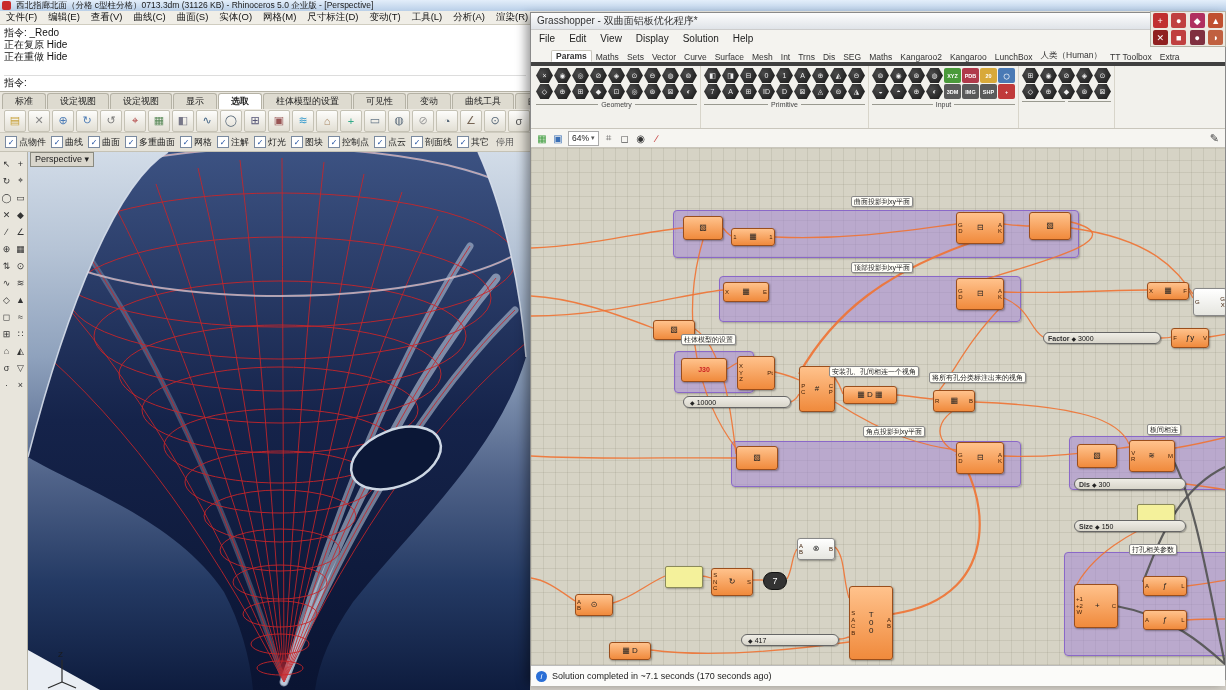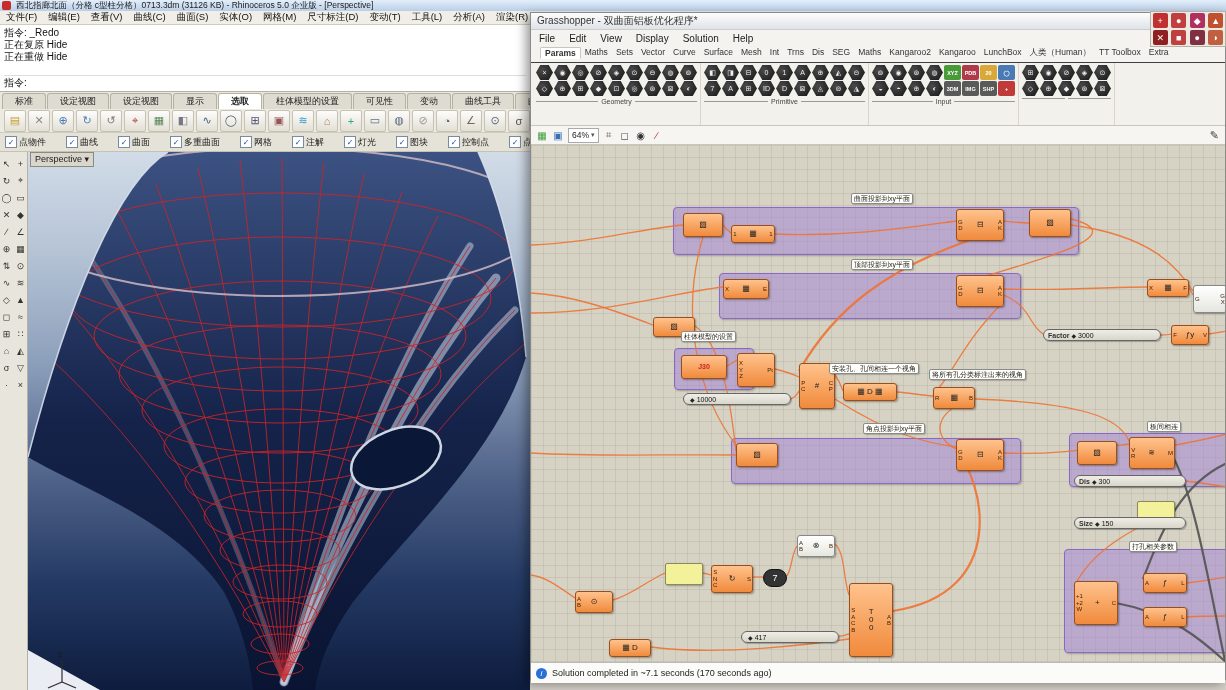--- a/index.html
+++ b/index.html
@@ -43,22 +43,22 @@
   .vp-tab{position:absolute;left:30px;top:152px;height:13px;background:#d9d6cc;border:1px solid #8a8a80;
     font-size:9px;line-height:12px;padding:0 4px;z-index:3;color:#222}
   .vp-tab::after{content:" ▾"}
 
   
   .gh{position:absolute;left:530px;top:12px;width:696px;height:668px;background:#f0efea;
     border:1px solid #8a8a8a;box-shadow:-4px 4px 10px rgba(0,0,0,.4);z-index:10;box-sizing:border-box}
   .gh-title{height:16px;background:linear-gradient(#fdfdfd,#dfe3e8);font-size:10px;line-height:16px;
     padding-left:6px;color:#333;border-bottom:1px solid #ccc}
   .gh-menu{height:17px;display:flex;gap:14px;align-items:center;font-size:10px;padding-left:8px;background:#f4f3ef;color:#222}
-  .gh-tabs{height:15px;display:flex;align-items:flex-start;font-size:8.5px;padding-left:9px;
-    background:#f4f3ef;border-bottom:1px solid #404040;white-space:nowrap;overflow:hidden}
+  .gh-tabs{height:15px;display:flex;align-items:flex-end;font-size:8.5px;padding-left:20px;
+    background:#f4f3ef;border-bottom:4px solid #404040;white-space:nowrap;overflow:hidden}
   .gtab{padding:0 4px;color:#333}
   .gtab.active{font-weight:bold;background:#fff;border:1px solid #c9c6bc;border-bottom:1px solid #fff;border-radius:2px 2px 0 0}
   .gh-palette{height:62px;background:#f2f1ec;display:flex;border-bottom:1px solid #c9c6bc;padding-left:2px;overflow:hidden}
   .pgroup{display:flex;flex-direction:column;border-right:1px solid #d8d5ca;padding:2px 3px 0 3px}
   .prow{display:flex;gap:1px;margin-bottom:1px}
   .hex{width:17px;height:15px;background:radial-gradient(circle at 35% 35%,#4a4a4a,#141414);
     clip-path:polygon(25% 0,75% 0,100% 50%,75% 100%,25% 100%,0 50%);
     color:#eee;font-size:7px;display:flex;align-items:center;justify-content:center}
   .chip{width:17px;height:15px;border-radius:2px;color:#fff;font-size:5.5px;font-weight:bold;
     display:flex;align-items:center;justify-content:center}
@@ -249,21 +249,21 @@
 
       <div class="ricon">
         <span style="color: rgb(85, 102, 119);">⊙</span>
       </div>
 
       <div class="ricon">
         <span style="color: rgb(85, 85, 85);">σ</span>
       </div>
     </div>
   <div class="rhino-filters">
-    <div style="display:flex;gap:20px">
+    <div style="display:flex;gap:5px">
 
         <label class="chk">
           <span class="box"></span>
           <span>点物件</span>
         </label>
 
         <label class="chk">
           <span class="box"></span>
           <span>曲线</span>
         </label>

